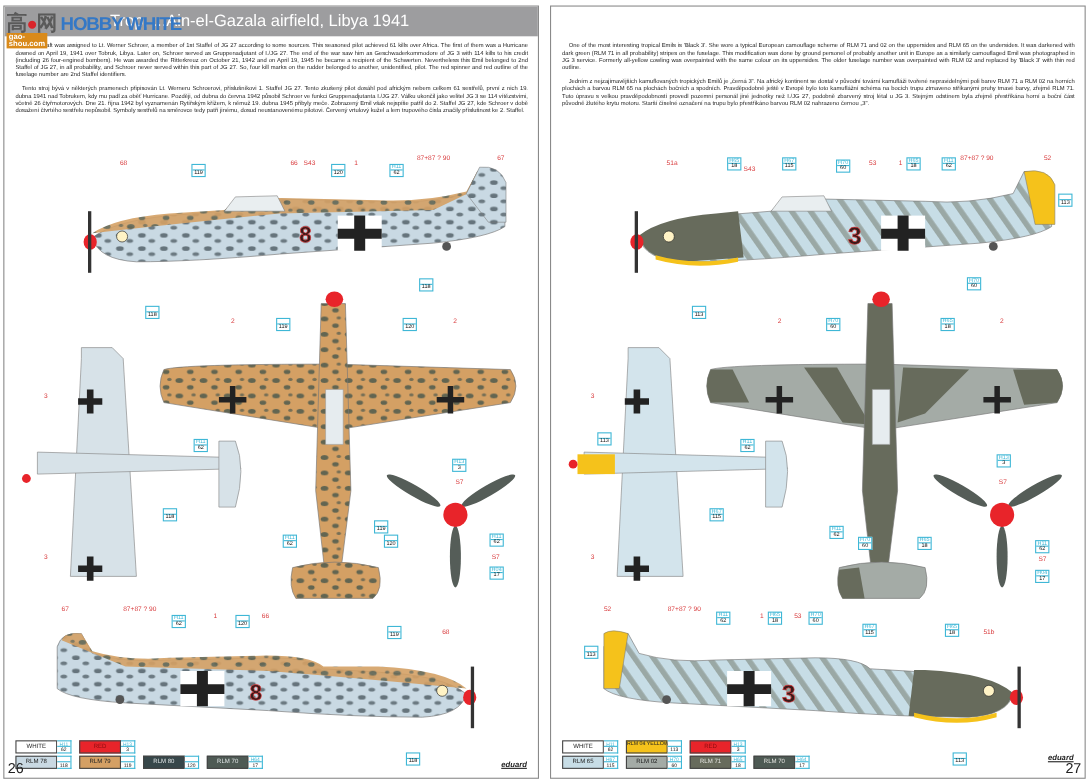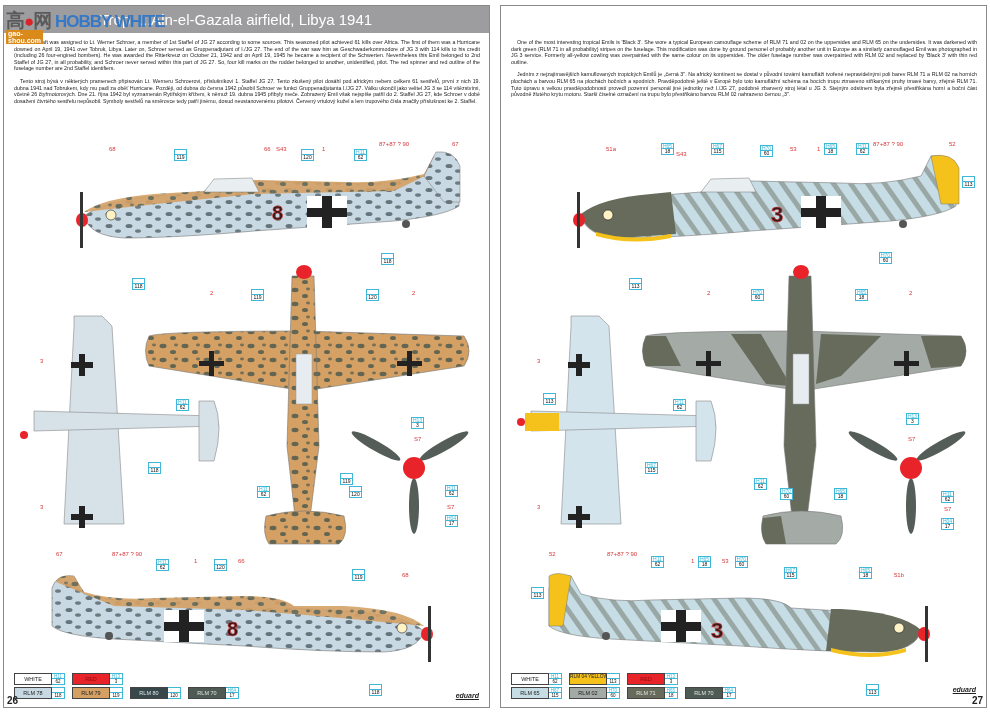--- a/index.html
+++ b/index.html
@@ -19,21 +19,21 @@
 .callout{position:absolute;border:1px solid #3fb7d6;background:#fff;width:13px;height:12px;font-size:5px;text-align:center;line-height:5px;color:#111}
 .callout .a{display:block;color:#3fb7d6;border-bottom:1px solid #3fb7d6;height:5px}
 .callout .b{display:block}
 .rl{position:absolute;font-size:6px;color:#d8383a;white-space:nowrap}
 .legend{position:absolute;left:10px;top:667px}
 .lrow{position:absolute;display:flex;gap:7px;white-space:nowrap}
 .swatch{display:flex;align-items:stretch;height:12px}
 .swatch .n{width:38px;border:1px solid #444;font-size:5.5px;text-align:center;line-height:10px;color:#222}
 .swatch .c{width:13px;border:1px solid #3fb7d6;border-left:none;font-size:4.5px;line-height:5px;text-align:center;color:#111;background:#fff}
 .swatch .c .a{display:block;color:#3fb7d6;border-bottom:1px solid #3fb7d6;height:5px}
-.pnum{position:absolute;bottom:1px;font-size:10px;font-weight:bold;color:#222}
+.pnum{position:absolute;bottom:1px;font-size:13px;font-weight:normal;color:#222}
 .brand{position:absolute;bottom:8px;right:10px;font-size:7px;font-style:italic;font-weight:bold;color:#222;text-decoration:underline}
 </style>
 </head>
 <body>
 
 <div class="page left">
   <div class="hdr">
     <span style="margin-left:88px">Trop, ...Ain-el-Gazala airfield, Libya 1941</span>
   </div>
   <div class="wm">

